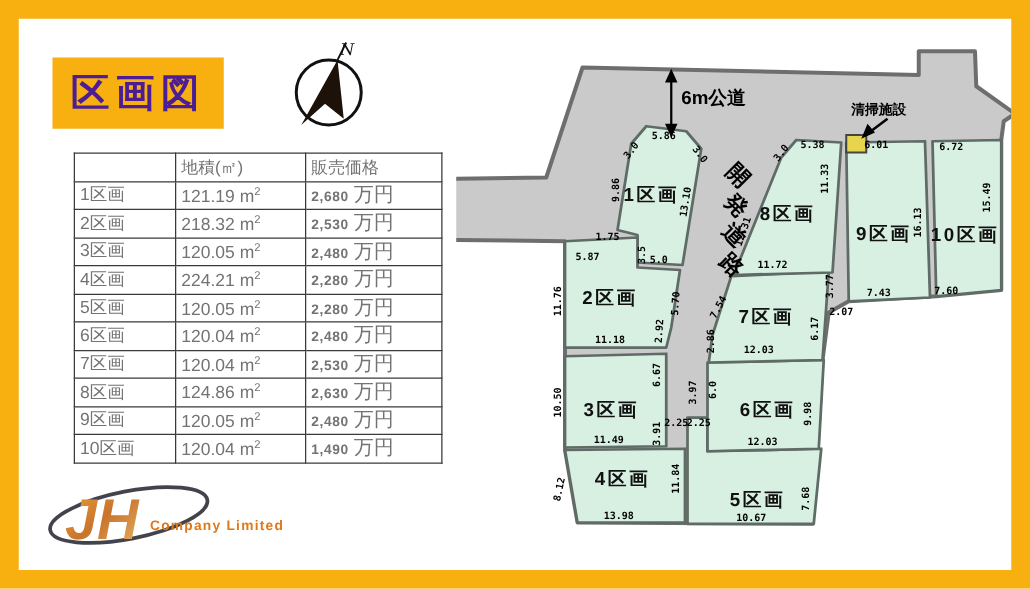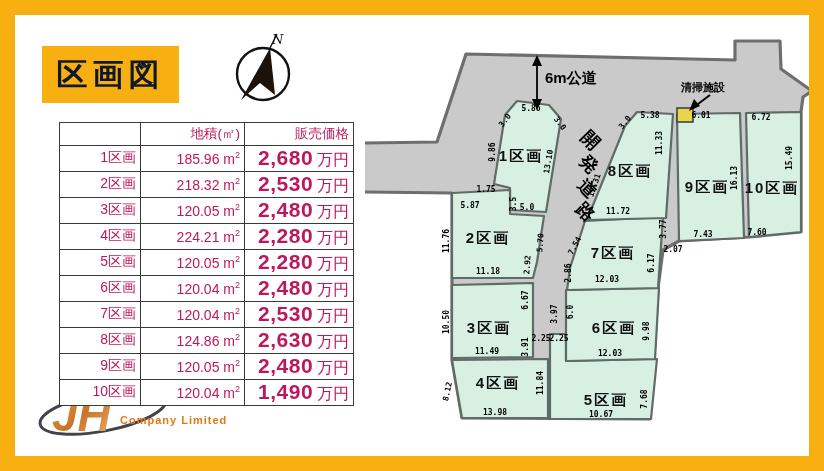--- a/index.html
+++ b/index.html
@@ -3,37 +3,37 @@
 <meta charset="utf-8">
 <style>
   html,body{margin:0;padding:0;background:#fff;}
   .canvas{
     position:relative;width:824px;height:471px;overflow:hidden;
     background:#fff;box-sizing:border-box;border:15px solid #f7b010;
     font-family:"Liberation Sans",sans-serif;
   }
   .title-box{
     position:absolute;left:27px;top:31px;width:137px;height:57px;
-    background:#f7b010;color:#0f172a;display:flex;align-items:center;justify-content:center;
+    background:#f7b010;color:#4c1d95;display:flex;align-items:center;justify-content:center;
     font-size:31px;font-weight:bold;letter-spacing:5px;
   }
   .map-svg{position:absolute;left:-15px;top:-15px;width:824px;height:471px;}
   table.price{
     position:absolute;left:44px;top:107px;border-collapse:collapse;
     background:#fff;
   }
   table.price td,table.price th{
     border:1.6px solid #3a3a3a;height:21.5px;padding:0 4px;
-    font-size:14px;color:#be185d;text-align:right;white-space:nowrap;
+    font-size:14px;color:#737373;text-align:left;white-space:nowrap;
   }
   table.price th{font-weight:normal;font-size:13.5px;}
   td.c1{width:72px;font-size:15px;}
   td.c2{width:95px;font-family:"Liberation Sans",sans-serif;font-size:14.5px;}
   td.c3{width:100px;}
-  td.c3 b{font-size:21px;letter-spacing:0.5px;}
+  td.c3 b{font-size:11px;letter-spacing:0.5px;}
   td.c3 .u{font-size:16px;}
   td.c2 sup{font-size:9px;}
   .dim{font:bold 8px "DejaVu Sans Mono",monospace;fill:#000;}
   .plotname{font:bold 15px "Liberation Sans",sans-serif;fill:#111;letter-spacing:2px;}
   .maplabel{font:bold 15px "Liberation Sans",sans-serif;fill:#000;}
   .smlabel{font:bold 11px "Liberation Sans",sans-serif;fill:#000;}
   .devroad{font:bold 18px "Liberation Sans",sans-serif;fill:#000;letter-spacing:6px;}
   .nlabel{font:italic 13px "DejaVu Serif",serif;fill:#111;}
   .cl-text{font:bold 11px "Liberation Sans",sans-serif;fill:#e07818;letter-spacing:1px;}
 </style>
@@ -167,21 +167,21 @@
 
   <table class="price">
     <tbody>
         <tr>
       <th class="c1"></th>
       <th class="c2">地積(㎡)</th>
       <th class="c3">販売価格</th>
     </tr>
     <tr>
       <td class="c1">1区画</td>
-      <td class="c2"><span>185.96</span> <span>m</span><sup>2</sup></td>
+      <td class="c2"><span>121.19</span> <span>m</span><sup>2</sup></td>
       <td class="c3"><b>2,680</b> <span class="u">万円</span></td>
     </tr>
     <tr>
       <td class="c1">2区画</td>
       <td class="c2"><span>218.32</span> <span>m</span><sup>2</sup></td>
       <td class="c3"><b>2,530</b> <span class="u">万円</span></td>
     </tr>
     <tr>
       <td class="c1">3区画</td>
       <td class="c2"><span>120.05</span> <span>m</span><sup>2</sup></td>

